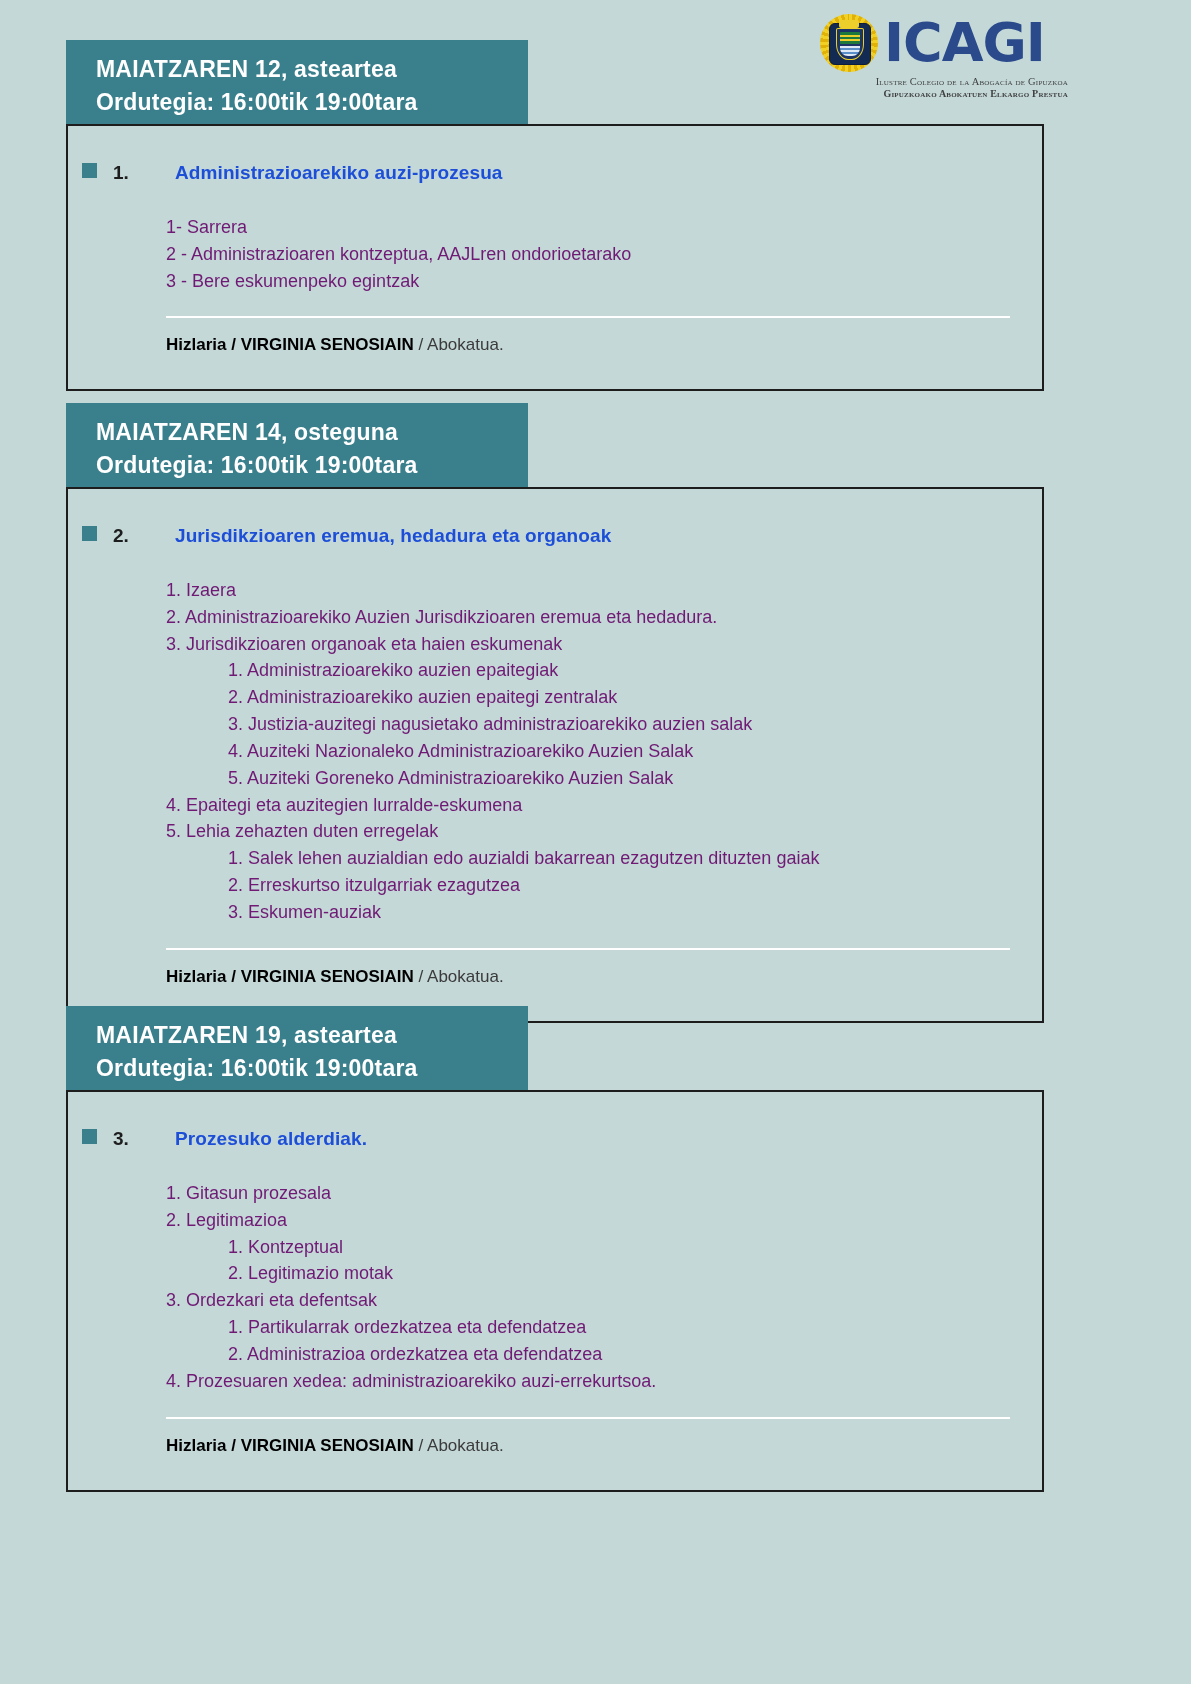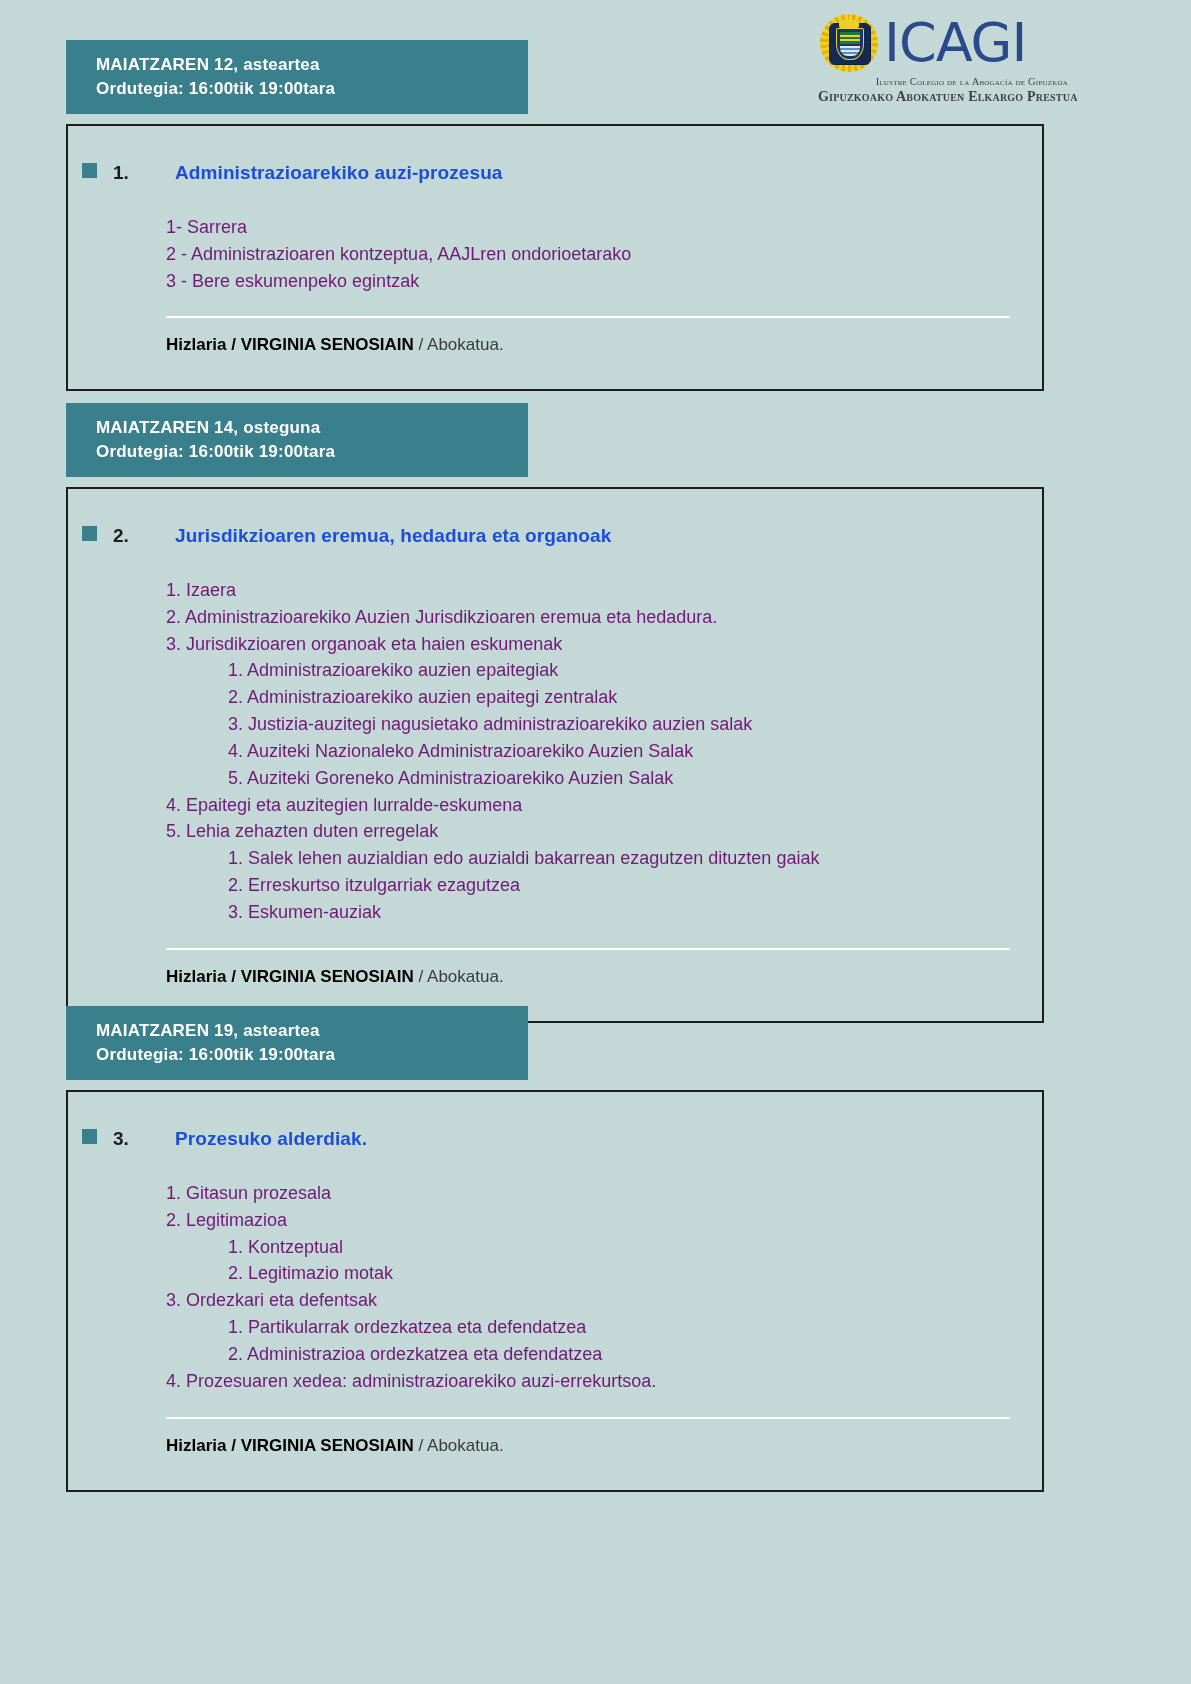--- a/index.html
+++ b/index.html
@@ -87,58 +87,58 @@
   .crest .crown {
     position: absolute;
     left: 21px; top: 8px;
     width: 20px; height: 8px;
     background: #eccf2a;
     border-radius: 2px;
   }
   .icagi-word {
     font-family: "DejaVu Sans", sans-serif;
     font-size: 54px;
-    font-weight: 400;
+    font-weight: 700;
     letter-spacing: -1px;
     color: #2b4a8b;
     line-height: 0.92;
   }
   .logo-sub {
     margin-top: 1px;
     text-align: right;
     color: #404040;
     font-family: "Liberation Serif", serif;
     letter-spacing: 0.2px;
   }
   .logo-sub .l1 {
     font-size: 10.5px;
     font-variant: small-caps;
     line-height: 1.25;
     white-space: nowrap;
   }
   .logo-sub .l2 {
-    font-size: 14px;
+    font-size: 10px;
     font-variant: small-caps;
     font-weight: bold;
     line-height: 1.25;
     white-space: nowrap;
   }
 
   
   .date-banner {
     position: absolute;
     left: 66px;
     width: 462px;
     background: #3a7f8c;
     color: #ffffff;
     padding: 13px 0 13px 30px;
     box-sizing: border-box;
   }
   .date-banner .line {
-    font-size: 17px;
+    font-size: 23px;
     font-weight: bold;
     letter-spacing: 0.2px;
     line-height: 1.42;
     white-space: nowrap;
   }
 
   
   .session-box {
     position: absolute;
     left: 66px;

